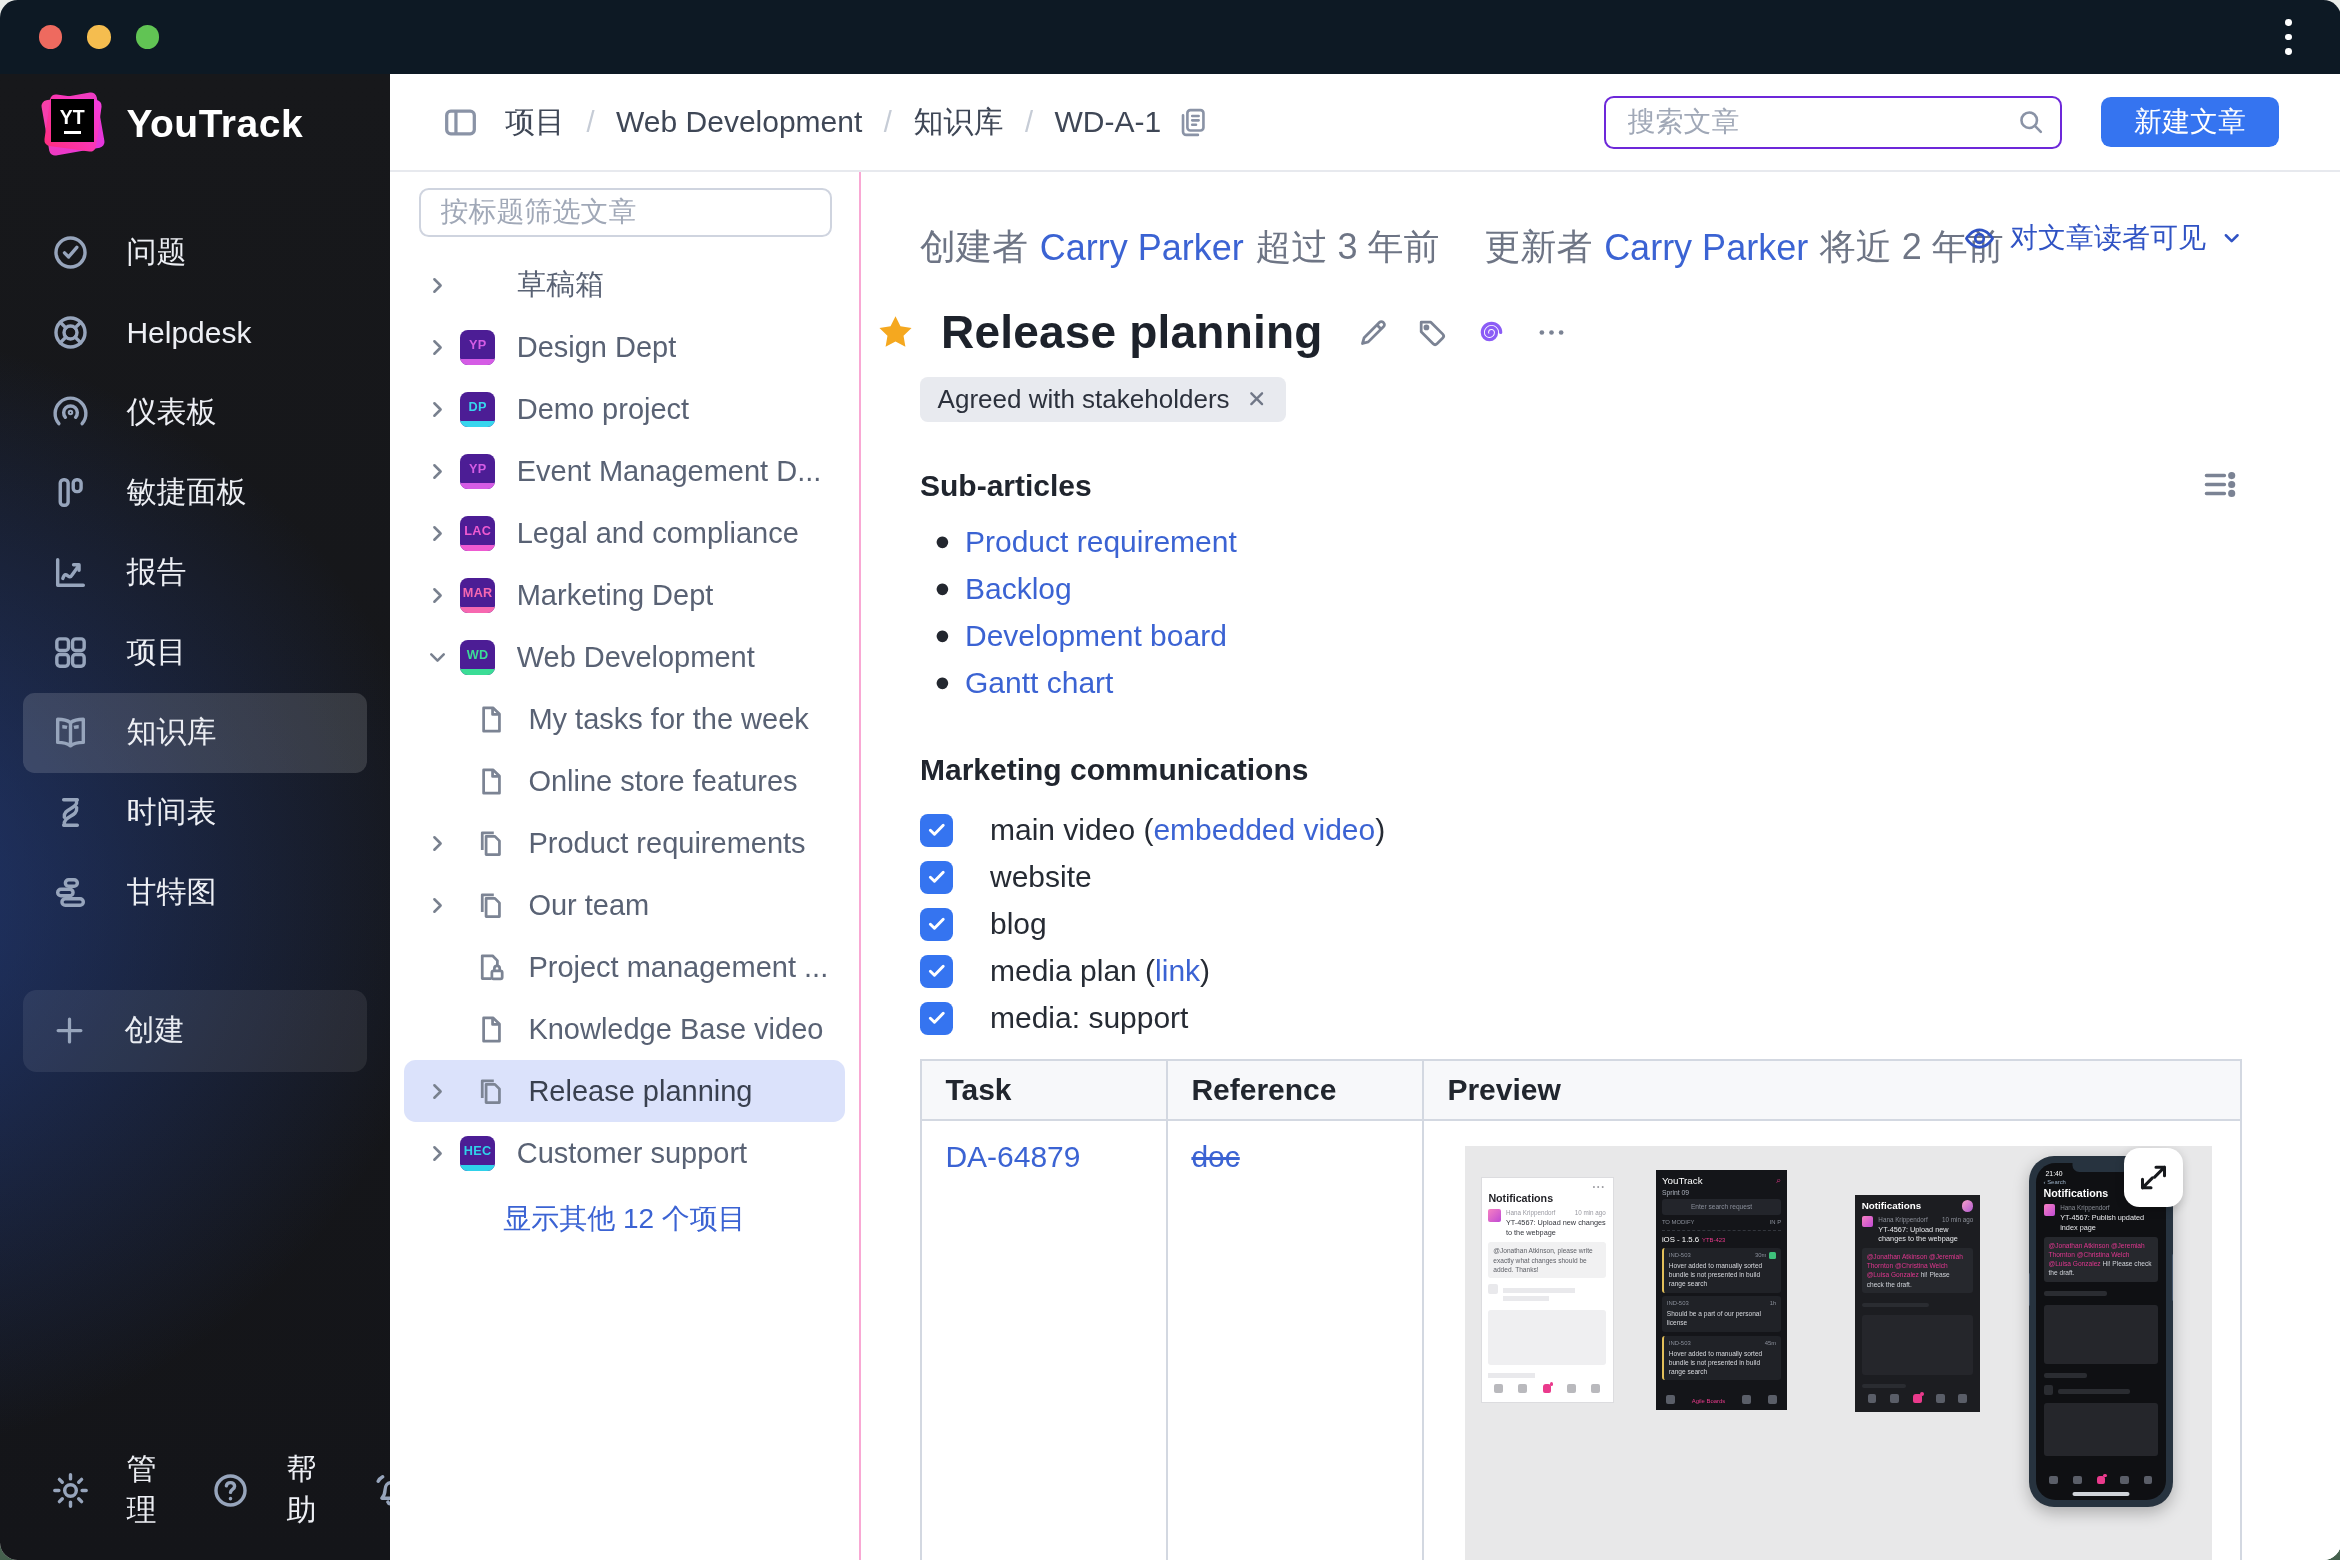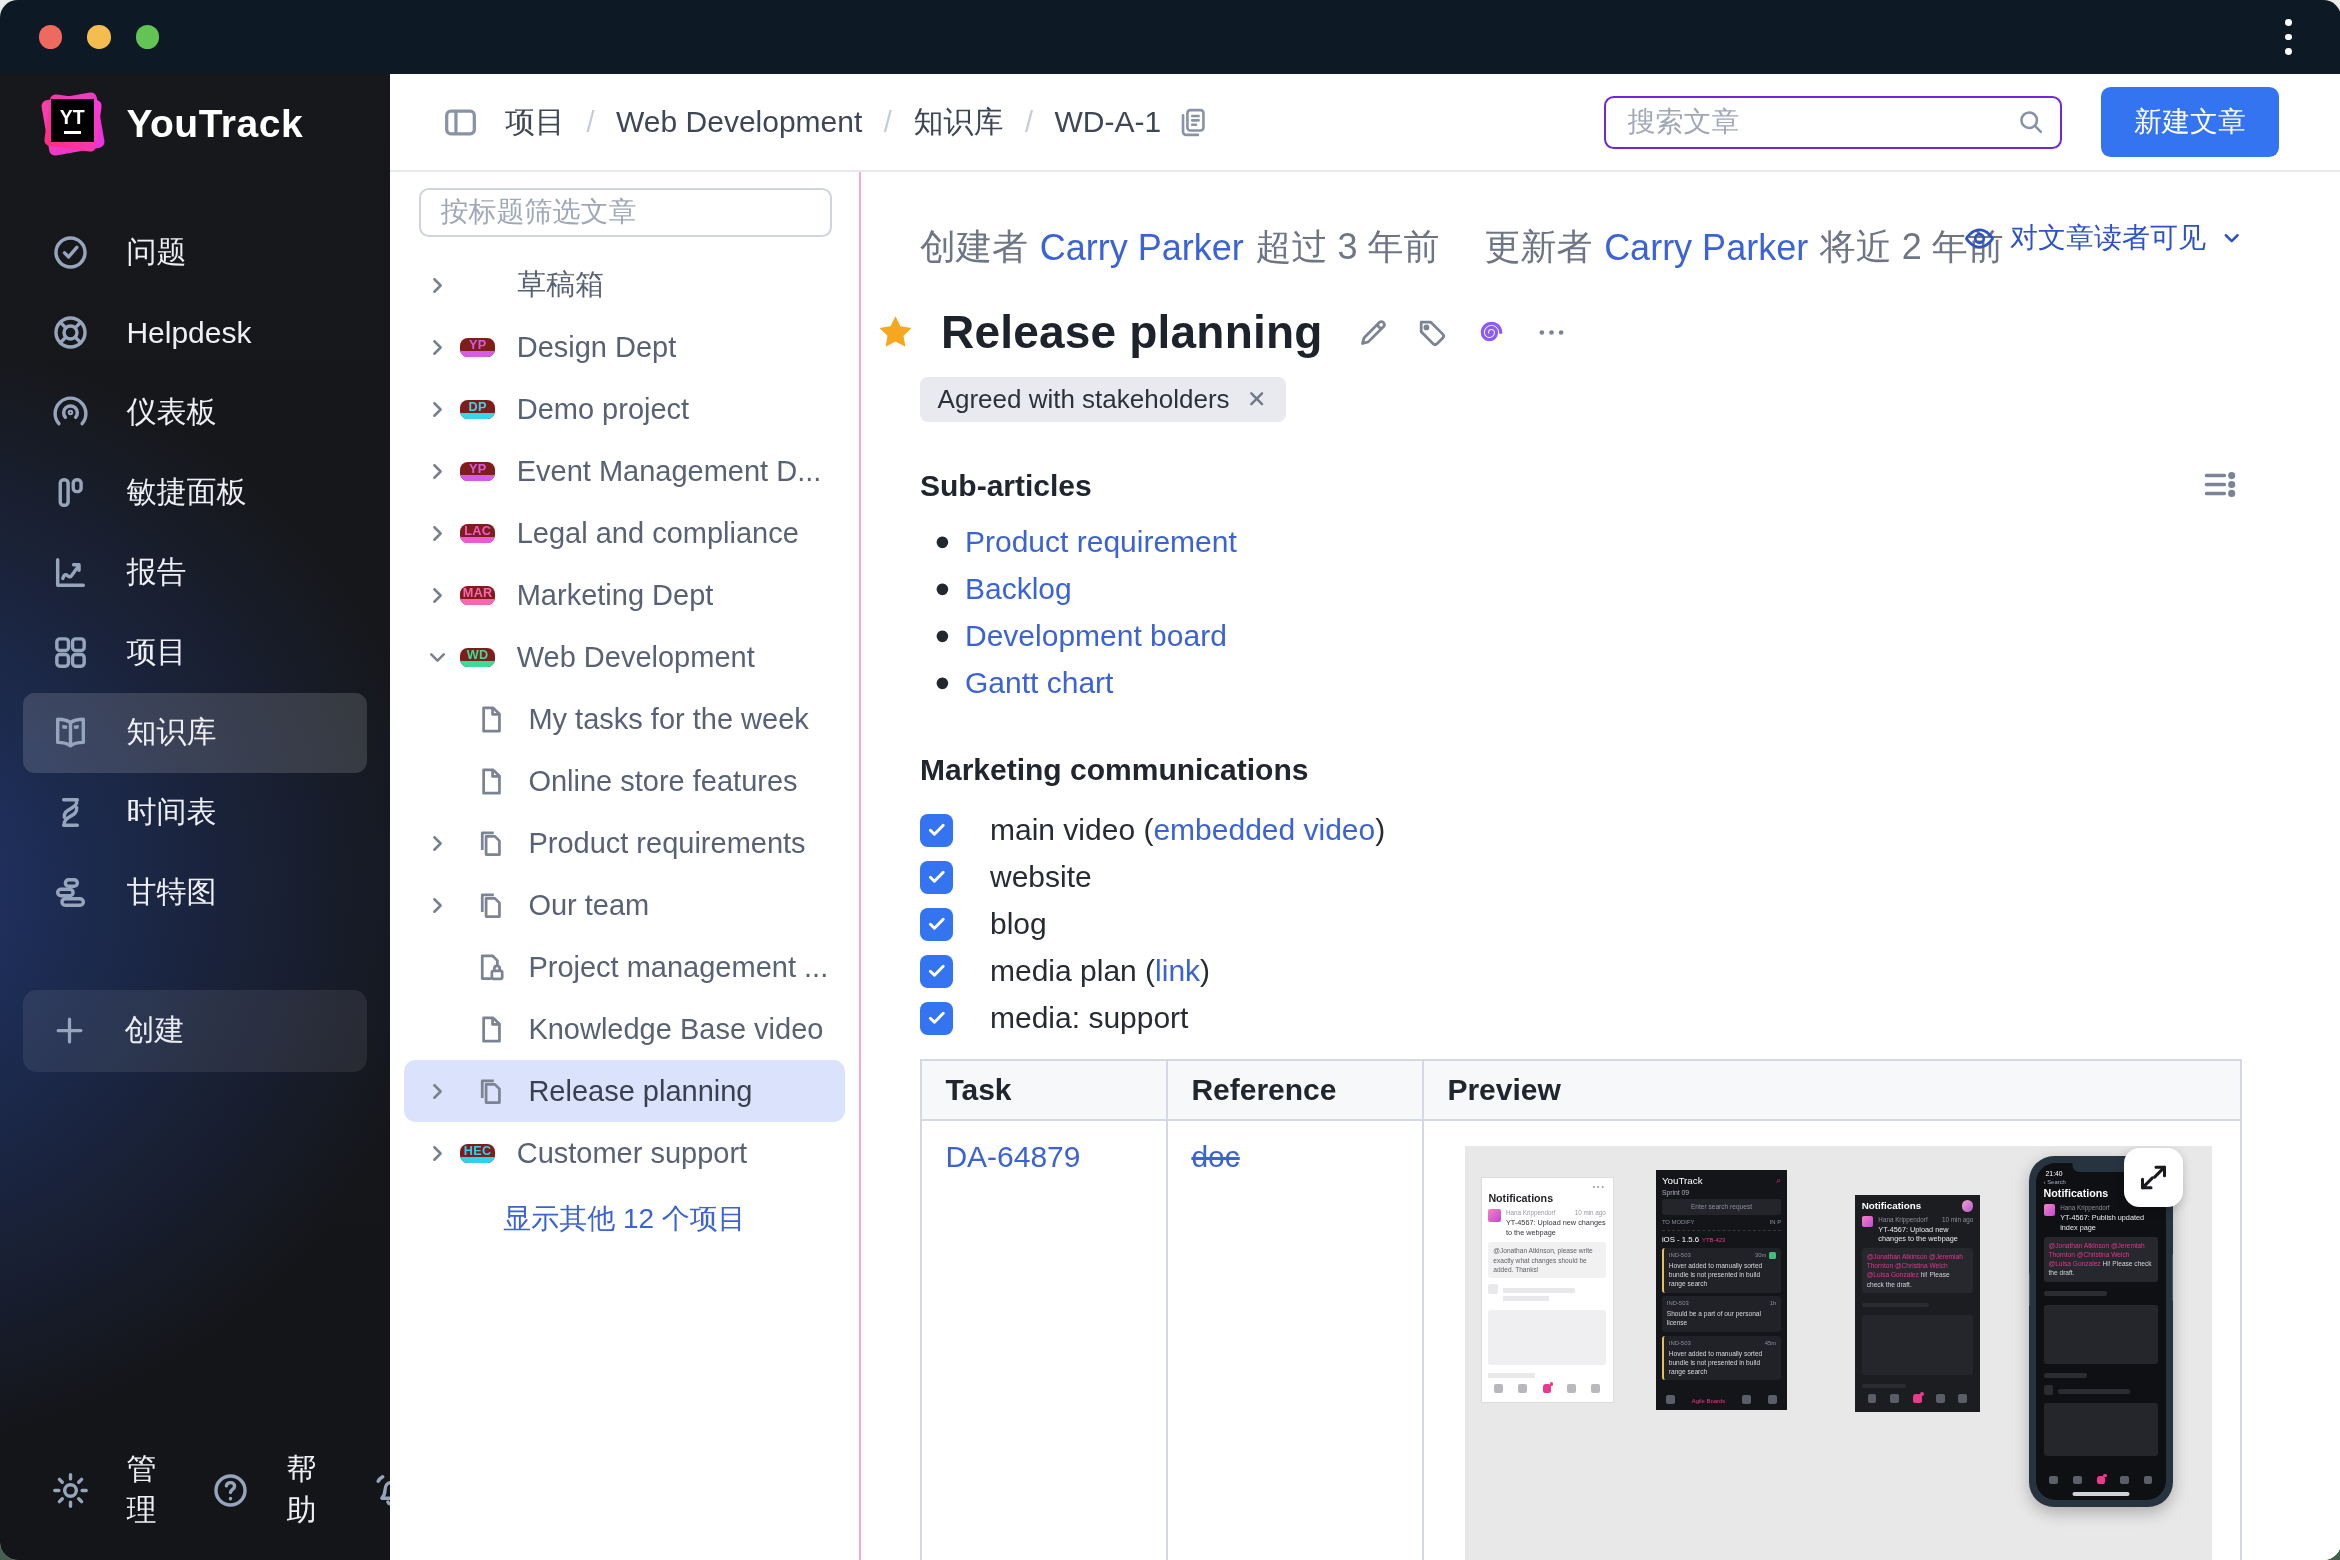--- a/index.html
+++ b/index.html
@@ -58,39 +58,39 @@
   .crumbbar svg.panel { width:39px; height:39px; color:#8a93a6; margin-right:25px; }
   .crumb { font-size:30px; color:#3f4756; }
   .crumb-sep { font-size:29px; color:#c6ccd6; margin:0 21.5px; }
   .crumb-copy { width:35px; height:35px; color:#8a93a6; margin-left:13.7px; }
   .search-wrap { margin-left:auto; position:relative; width:458px; }
   .search-input { width:458px; height:53px; border:2px solid #6d28d9; border-radius:9.8px;
                   font-size:28px; padding:0 62px 0 21.5px; color:#3c4352; outline:none;
                   font-family:inherit; background:#fff; }
   .search-input::placeholder { color:#a0a8b7; }
   .search-wrap svg { position:absolute; right:15.6px; top:10.7px; width:31px; height:31px; color:#8a93a6; }
-  .btn-new { height:70px; margin-left:39px; padding:0 33px; background:#3574f0; color:#fff;
+  .btn-new { height:50px; margin-left:39px; padding:0 33px; background:#3574f0; color:#fff;
              border:none; border-radius:9.8px; font-size:28px; font-family:Liberation Mono, monospace; }
 
   .content-row { flex:1; display:flex; min-height:0; }
 
   
   .tree { width:471px; flex:0 0 471px; border-right:2px solid #f9a8d4; padding-top:15.6px; overflow:hidden; }
   .filter-input { display:block; width:413px; height:49px; margin:0 29px; border:2px solid #cfd4df;
                   border-radius:9.8px; font-size:28px; padding:0 19.5px; color:#3c4352; outline:none;
                   font-family:inherit; }
   .filter-input::placeholder { color:#a0a8b7; }
   .tree-list { margin-top:17.6px; padding:0 13.7px; }
   .tree-row { height:62px; border-radius:11.7px; display:flex; align-items:center; padding-left:21.5px;
               font-size:29px; color:#596274; white-space:nowrap; overflow:hidden; }
   .tree-row.selected { background:#dbe2fb; color:#39404f; }
   .chev { width:35px; flex:0 0 35px; display:flex; align-items:center; }
   .chev svg { width:25px; height:25px; color:#79818f; }
   .chev.hidden svg { visibility:hidden; }
-  .p-badge { width:35px; height:19px; flex:0 0 35px; border-radius:7.8px; background:#7f1d1d; position:relative;
+  .p-badge { width:35px; height:35px; flex:0 0 35px; border-radius:7.8px; background:#4c1d95; position:relative;
              margin-right:21.5px; display:flex; align-items:center; justify-content:center; overflow:hidden; }
   .p-badge b { font-size:12.7px; font-weight:bold; letter-spacing:0.3px; margin-bottom:3.9px; }
   .p-badge i { position:absolute; left:0; right:0; bottom:0; height:5.9px; background:currentColor; }
   .doc-ic { width:33px; height:33px; flex:0 0 33px; margin:0 21.5px 0 13.7px; color:#7c8494; }
   .spacer58 { width:57px; flex:0 0 57px; }
   .t-label { overflow:hidden; text-overflow:ellipsis; }
   .show-more { margin-top:15.6px; text-align:center; font-size:28px; color:#3b63d3; }
 
   
   .article { flex:1; position:relative; padding-left:59px; min-width:0; overflow:hidden; }

